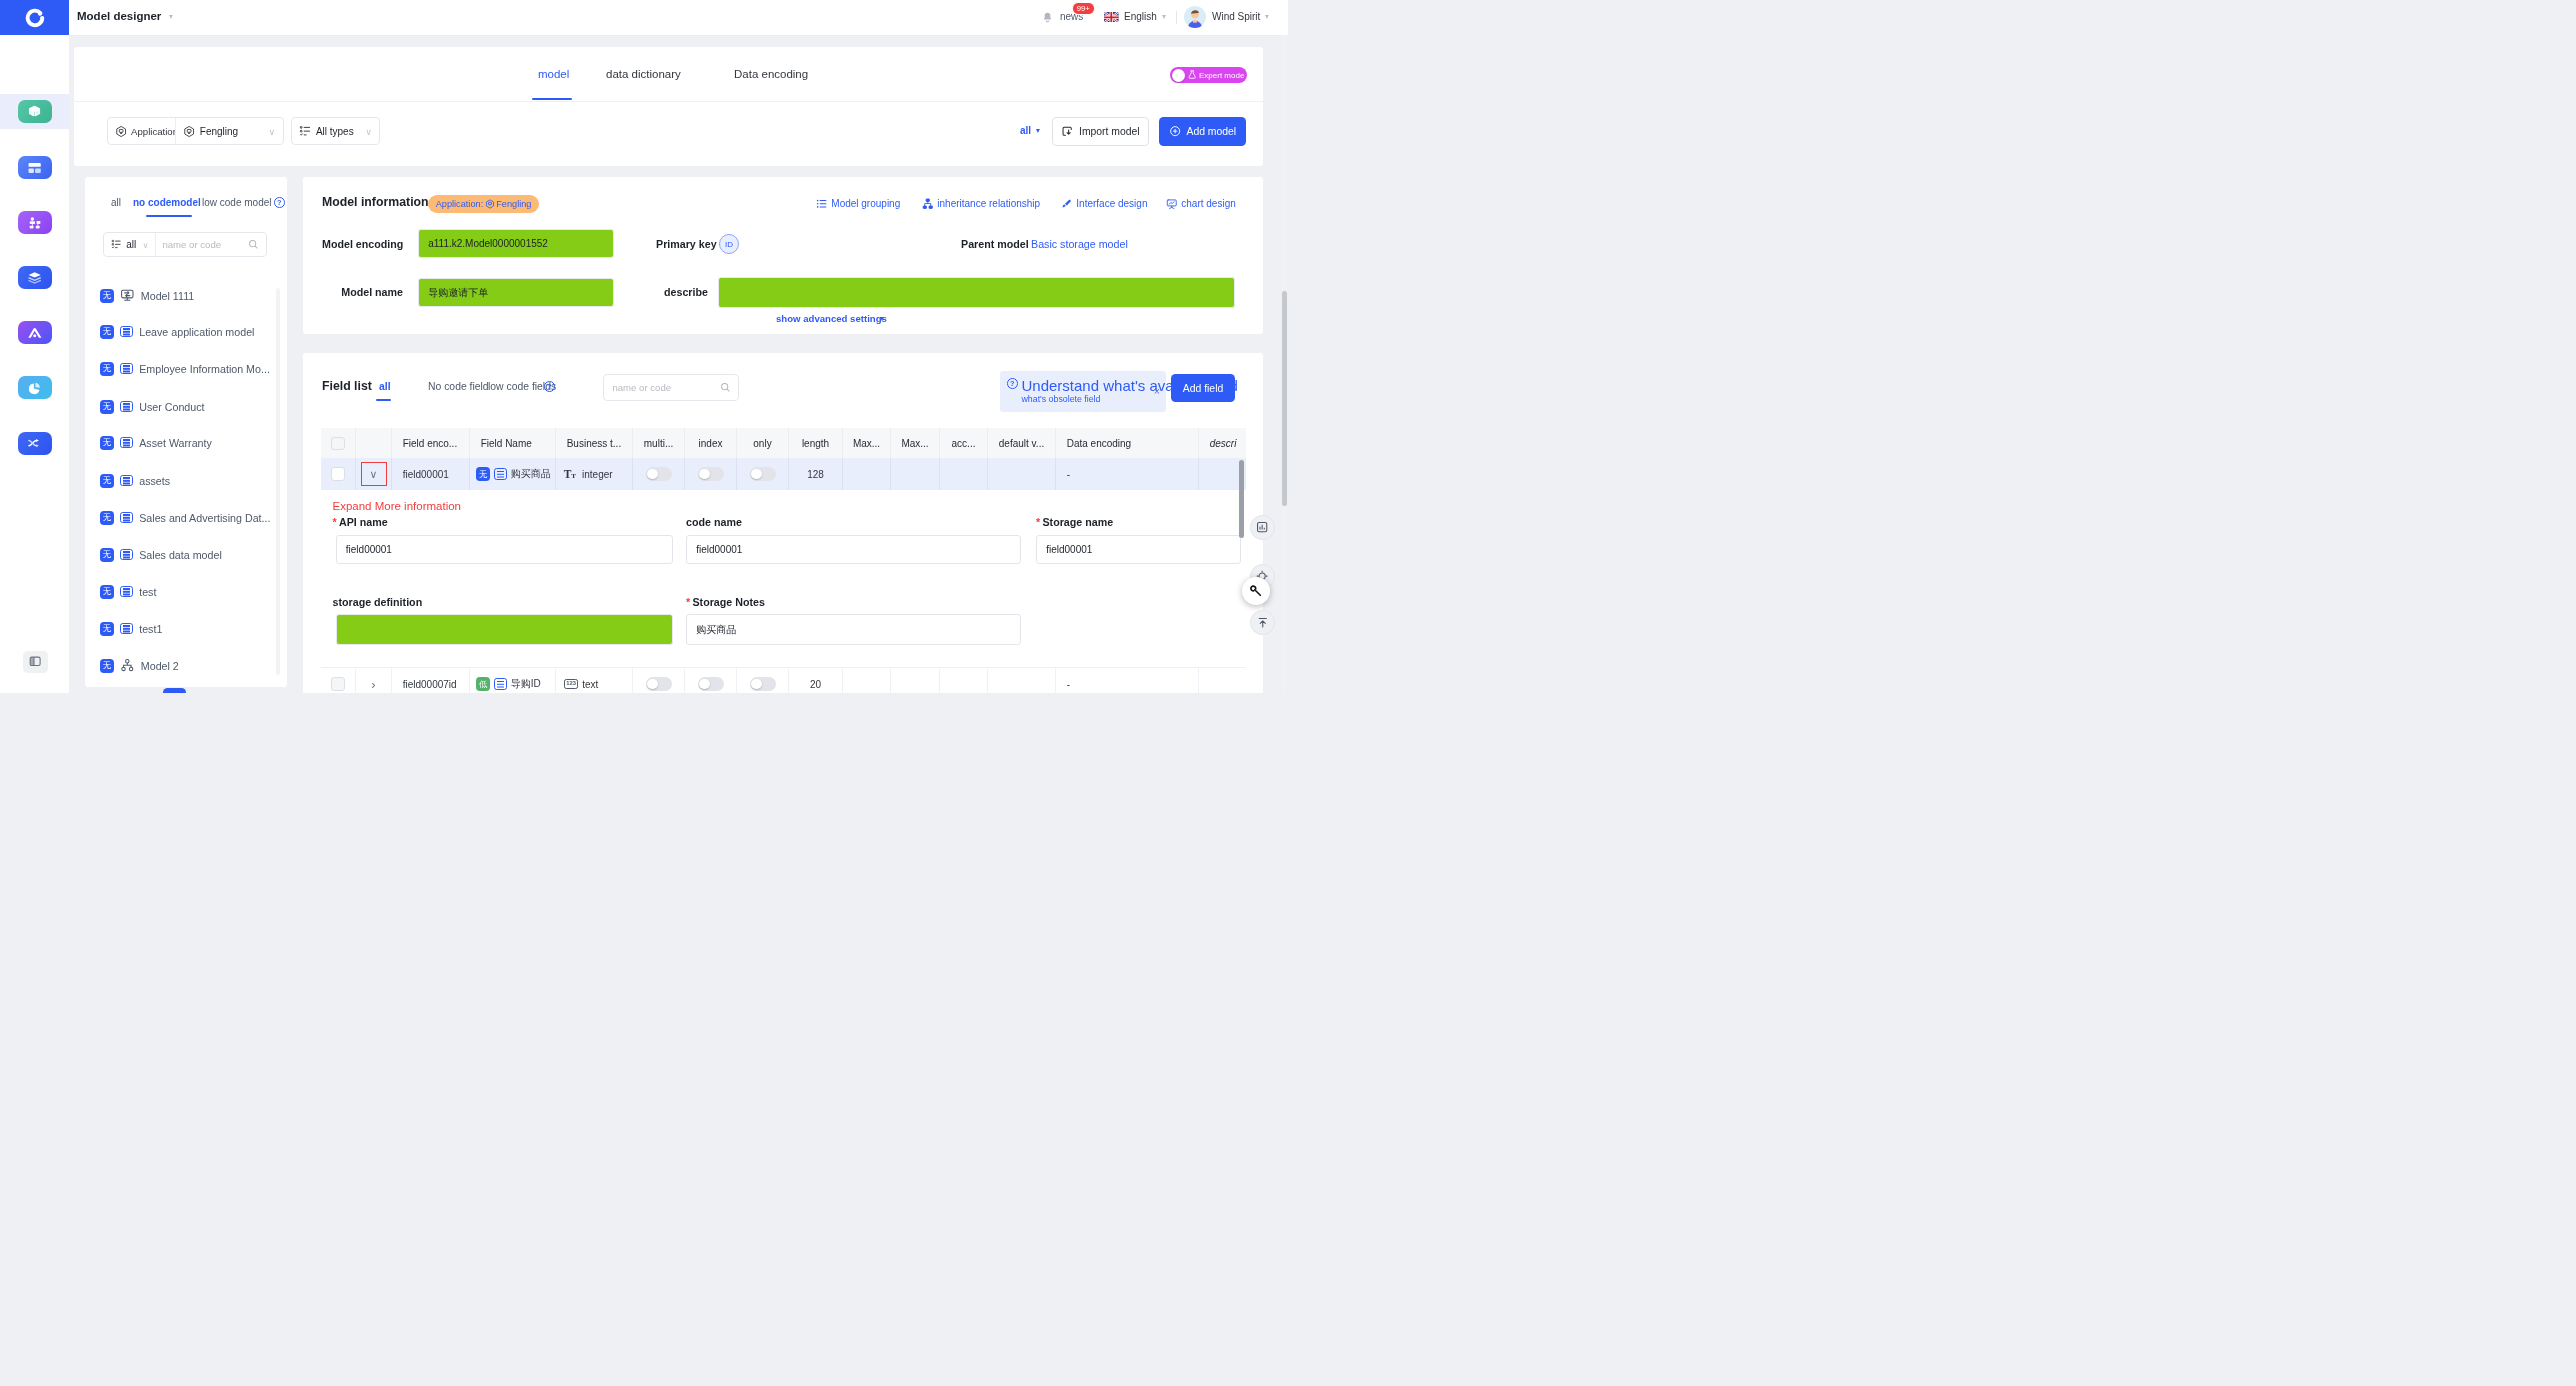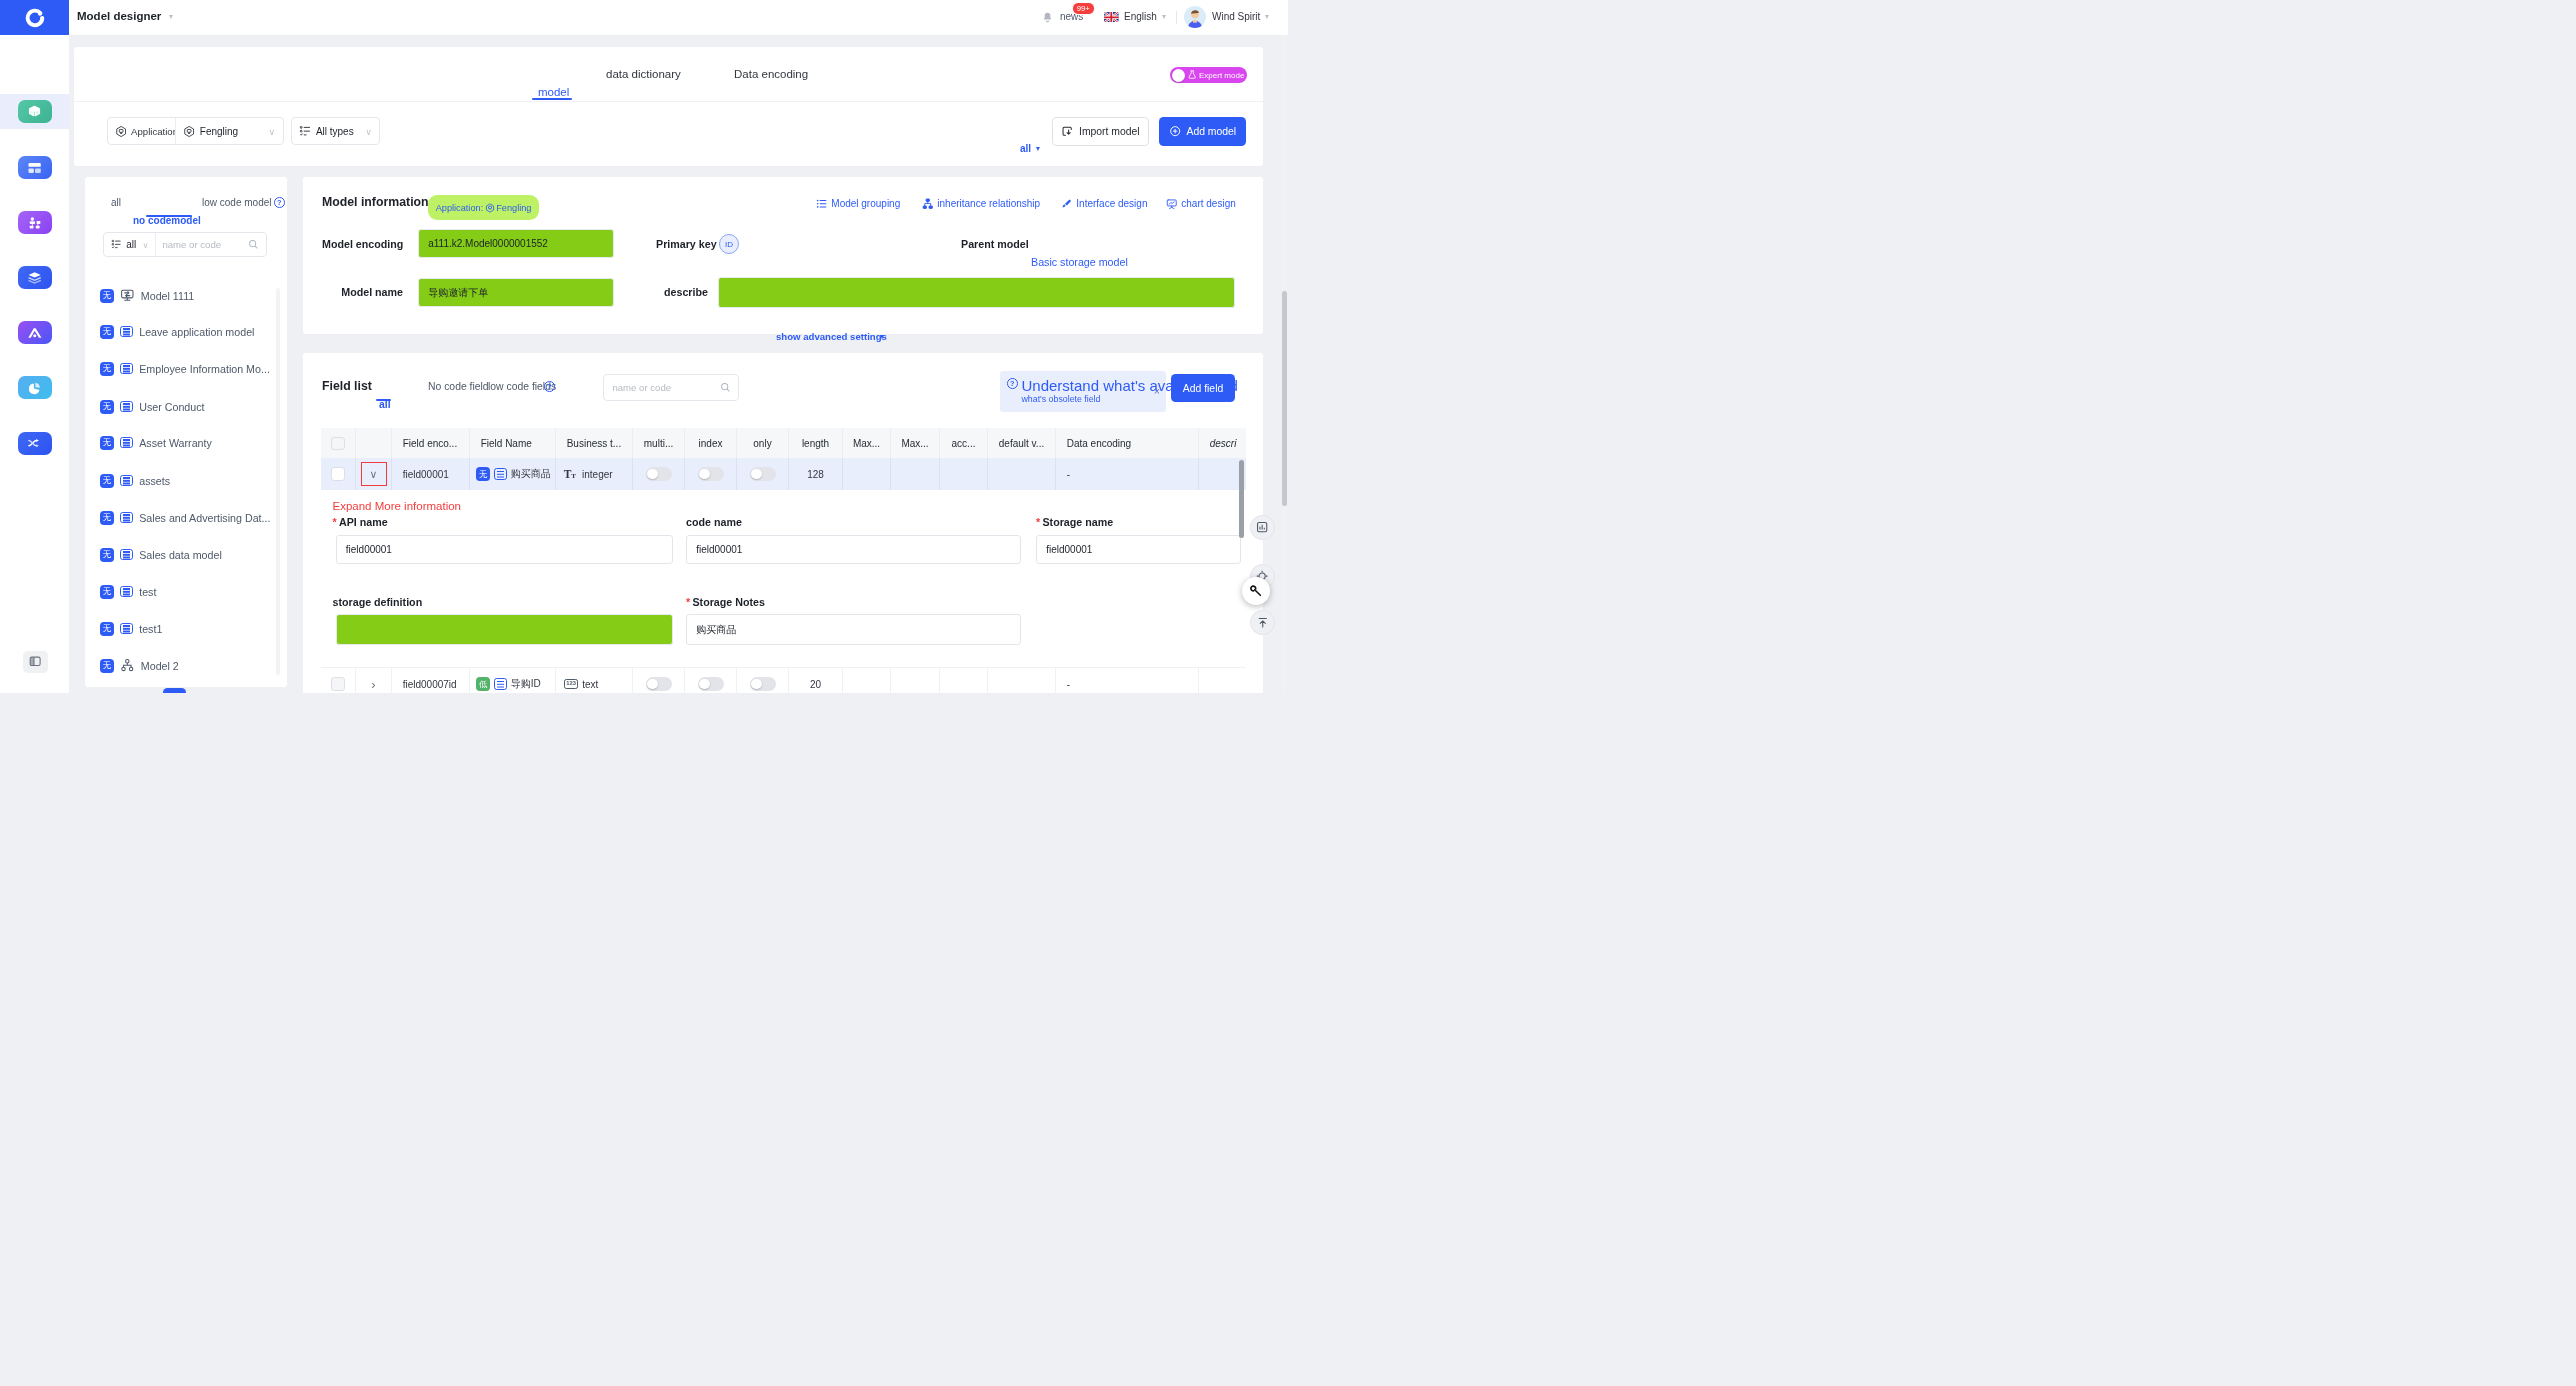--- a/index.html
+++ b/index.html
@@ -1,19 +1,19 @@
 <!DOCTYPE html>
 <html style="font-size:12.3px"><head>
 <meta charset="utf-8">
 <style>
   html,body{margin:0;padding:0;background:#eef0f4;font-family:"Liberation Sans","DejaVu Sans",sans-serif;color:#1d2129;}
   #stage{position:relative;width:1288px;height:693px;overflow:hidden;background:#eef0f4;}
   .abs{position:absolute;}
   .card{position:absolute;background:#fff;border-radius:3.1px;}
-  .acc{color:#2e5bf6;margin-top:18px;}
+  .acc{color:#2e5bf6;}
   .lbl{font-weight:700;font-size:10.7px;color:#1d2129;white-space:nowrap;}
   .star{color:#f23c3c;margin-right:2.3px;font-weight:700;}
   .inp{background:#84cc16;border:0.8px solid #e7e9ee;border-radius:3.1px;font-size:10px;color:#1d2129;display:flex;align-items:center;padding:0 9.2px;box-sizing:border-box;position:absolute;}
   .inp.white{background:#fff;border:0.8px solid #e3e5ea;}
   .toggle{width:26px;height:14px;border-radius:7px;background:#e2e4e9;position:relative;flex:none;}
   .toggle::after{content:"";position:absolute;left:1.5px;top:1.5px;width:10.7px;height:10.7px;border-radius:50%;background:#fff;box-shadow:0 0.8px 1.5px rgba(0,0,0,.25);}
   .cbx{width:11.5px;height:11.5px;border-radius:3.1px;border:0.8px solid #dcdfe5;background:#f5f6f8;flex:none;}
   .badge{width:14px;height:14px;border-radius:3.8px;color:#fff;font-size:8.4px;display:inline-flex;align-items:center;justify-content:center;flex:none;}
   .badge.blue{background:#2e5bf6;}
   .badge.green{background:#54b26b;}
@@ -288,21 +288,21 @@
         <circle cx="13.7" cy="13.5" r="2.1"></circle>
       <path d="M9 6.1V9M9 9H4.3v2.3M9 9h4.7v2.3"></path>
     </svg>
     <span class="mname">Model 2</span>
   </div>
   <div class="abs" style="left:276px;top:288px;width:3.8px;height:387px;background:#f2f3f4;border-radius:2.3px;"></div>
   <div class="abs" style="left:163px;top:688px;width:23px;height:9.2px;border-radius:4.6px;background:#2e5bf6;"></div>
 
   <div class="card" style="left:303px;top:177px;width:960px;height:157px;"></div>
   <span class="abs" style="left:322px;top:195px;font-size:12.3px;font-weight:700;">Model information</span>
-  <div class="abs" style="left:428px;top:195px;height:25px;border-radius:9.2px;background:#bef264;display:flex;align-items:center;padding:0 7.7px;">
+  <div class="abs" style="left:428px;top:195px;height:18px;border-radius:9.2px;background:#fdba74;display:flex;align-items:center;padding:0 7.7px;">
     <span style="font-size:9.2px;color:#2e5bf6;">Application:</span>
     <svg width="10" height="10" viewBox="0 0 18 18" fill="none" stroke="#2e5bf6" stroke-width="1.5" style="margin:0 1.5px;">
       <path d="M9 1.6 15.4 5.3v7.4L9 16.4 2.6 12.7V5.3z"></path>
         <rect x="6.3" y="6" width="5.4" height="4.2" rx="0.8"></rect>
         <path d="M9 10.2v1.6"></path>
     </svg>
     <span style="font-size:9.2px;color:#2e5bf6;">Fengling</span>
   </div>
 
   <span class="abs link" style="left:816px;top:198px;">

